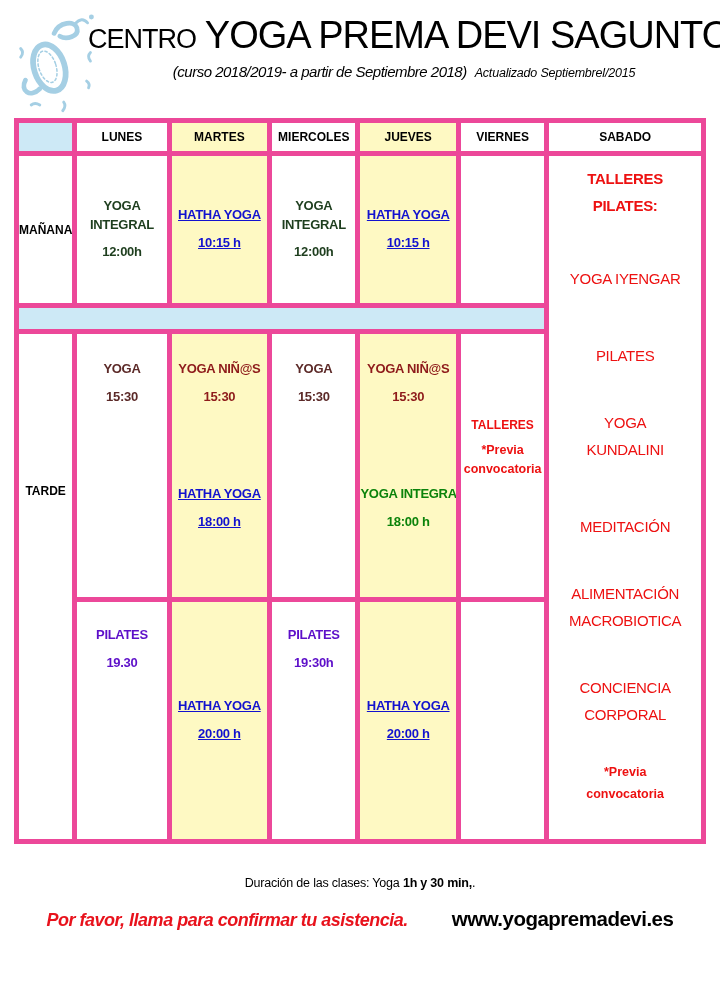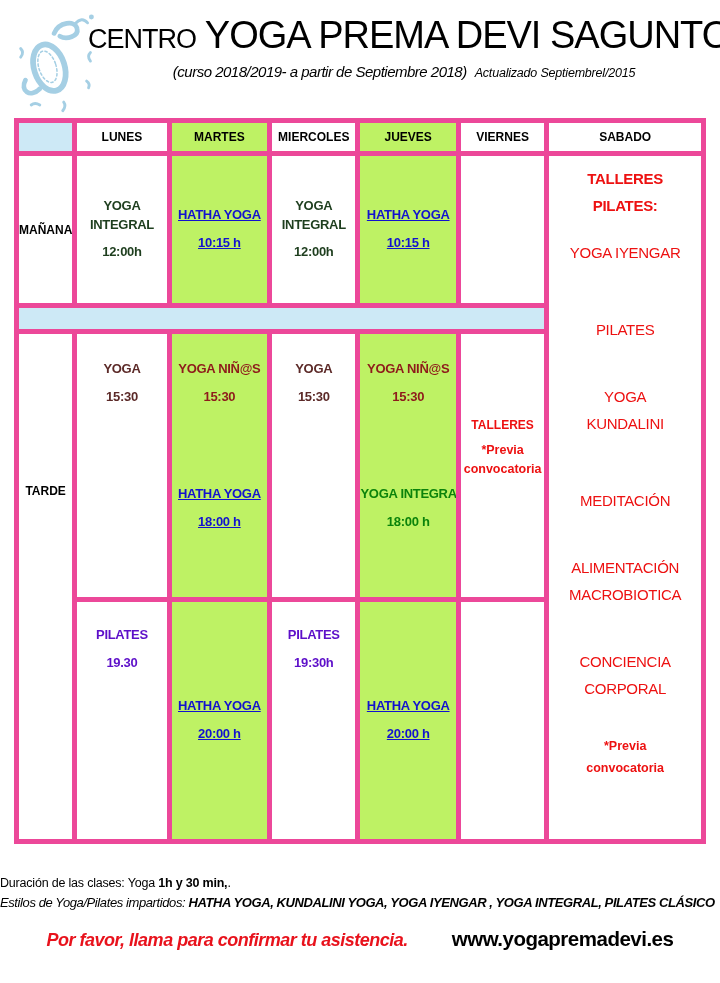--- a/index.html
+++ b/index.html
@@ -22,21 +22,21 @@
   .sched td, .sched th { border:5px solid #ec4899; text-align:center; vertical-align:middle; overflow:hidden; }
   col.c-lbl{width:58px;} col.c-lun{width:94px;} col.c-mar{width:100px;} col.c-mie{width:88px;}
   col.c-jue{width:100px;} col.c-vie{width:88px;} col.c-sab{width:156px;}
 
   tr.r-head { height:33px; }
   tr.r-man  { height:152px; }
   tr.r-band { height:26px; }
   tr.r-t1   { height:268px; }
   tr.r-t2   { height:242px; }
 
-  .yellow { background:#bef264; }
+  .yellow { background:#fef9c3; }
   .bluecell { background:#cde9f6; }
   .dayhead { font-size:12px; font-weight:bold; letter-spacing:0; }
   .rowlabel { font-size:12px; font-weight:bold; }
 
   td.band { background:#cde9f6; border-top:2px solid #000; border-bottom:2px solid #000; }
   tr.r-t2 td { border-top:2px solid #000; }
   td.sab { border-left:2px solid #000; vertical-align:top; }
   td.tarde-label { vertical-align:top; padding-top:150px; }
 
   .entry { line-height:1.45; }
@@ -58,25 +58,25 @@
 
   
   td.vie-talleres { vertical-align:top; padding-top:84px; }
   .vt-title { font-size:12px; font-weight:bold; color:#ed1111; }
   .vt-note  { font-size:12.5px; font-weight:bold; color:#ed1111; margin-top:9px; line-height:1.55; }
 
   
   .sabwrap { padding-top:9px; }
   .sab-title { font-size:15px; font-weight:bold; color:#ed1111; line-height:1.8; letter-spacing:-0.3px; }
   .sab-item  { font-size:15px; color:#ed1111; line-height:1.8; letter-spacing:-0.3px; }
-  .mt48{margin-top:20px;} .mt52{margin-top:50px;} .mt42{margin-top:40px;}
+  .mt48{margin-top:46px;} .mt52{margin-top:50px;} .mt42{margin-top:40px;}
   .sab-note { font-size:12.5px; font-weight:bold; color:#ed1111; margin-top:34px; line-height:1.75; }
 
   
-  .footer { position:absolute; left:0; top:876px; width:720px; }
+  .footer { position:absolute; left:0; top:876px; width:720px; text-align:center; }
   .f1 { font-size:12.5px; letter-spacing:-0.2px; }
   .f1 b { letter-spacing:-0.2px; }
   .f2 { font-size:13px; font-style:italic; margin-top:5px; letter-spacing:-0.4px; white-space:nowrap; }
   .f2 b { letter-spacing:-0.4px; }
   .f3 { margin-top:17px; display:flex; justify-content:center; align-items:baseline; white-space:nowrap; }
   .f3-confirm { color:#e8121c; font-size:18px; font-weight:bold; font-style:italic; letter-spacing:-0.5px; }
   .f3-phone { font-size:20px; font-weight:bold; margin-left:12px; letter-spacing:-0.5px; }
   .f3-site  { font-size:20.5px; font-weight:bold; margin-left:44px; letter-spacing:-0.5px; }
 </style>
 </head>
@@ -254,18 +254,17 @@
         <div class="t">20:00 h</div>
       </div>
     </td>
     <td></td>
   </tr>
 </tbody>
   </table>
 
 <div class="footer">
   <div class="f1"><span>Duración de las clases: Yoga </span><b>1h y 30 min,</b><span>.</span></div>
-  <div class="f2"><span>Estilos de Yoga/Pilates impartidos: </span><b>HATHA YOGA,  KUNDALINI YOGA, YOGA IYENGAR , YOGA INTEGRAL, PILATES CLÁSICO</b></div>
   <div class="f3">
     <span class="f3-confirm">Por favor, llama para confirmar tu asistencia.</span>
     <span class="f3-site">www.yogapremadevi.es</span>
   </div>
 </div>
 
 </body></html>

